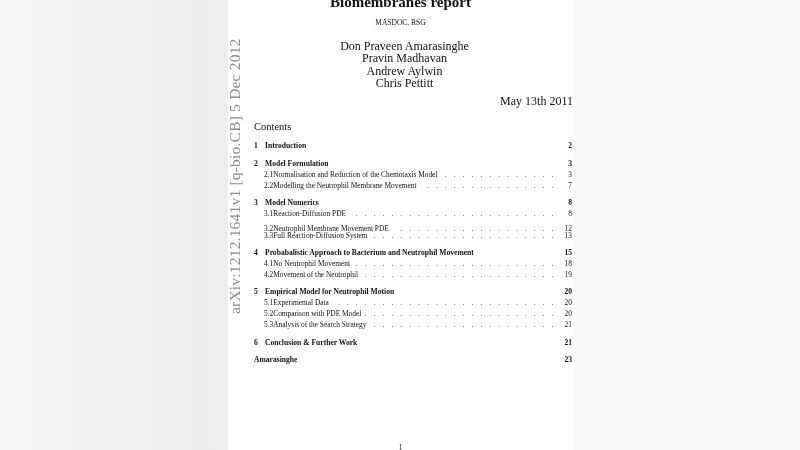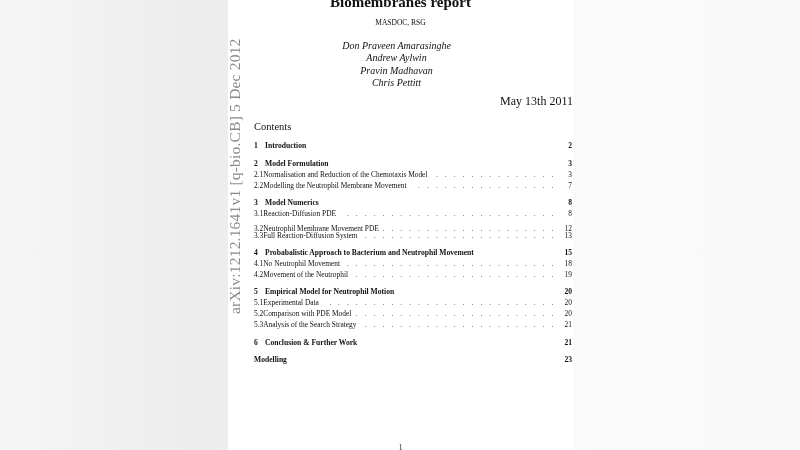--- a/index.html
+++ b/index.html
@@ -47,26 +47,25 @@
     .affil {
       position: absolute;
       left: 228px;
       width: 345px;
       top: 18px;
       text-align: center;
       font-size: 7.5px;
     }
     .authors {
       position: absolute;
-      left: 224px;
+      left: 232px;
       width: 345px;
       top: 40px;
       text-align: center;
-      font-style: italic;
-      font-size: 10px;
+      font-size: 12px;
       line-height: 12.3px;
     }
     .date {
       position: absolute;
       left: 228px;
       width: 345px;
       top: 94px;
       text-align: right;
       font-size: 12px;
     }
@@ -95,20 +94,21 @@
     }
     .toc-row.sec {
       font-weight: bold;
       font-size: 7.6px;
     }
     .toc-row .num {
       display: inline-block;
       width: 11px;
     }
     .toc-row.sub .num {
+      margin-left: 10px;
       width: 15px;
     }
     .toc-row .label {
       flex: 0 0 auto;
     }
     .toc-row .dots {
       flex: 1 1 auto;
       overflow: hidden;
       margin: 0 4px 0 4px;
       letter-spacing: 2.6px;
@@ -135,22 +135,22 @@
 
 <div class="page"></div>
 
 <div class="arxiv-stamp">arXiv:1212.1641v1  [q-bio.CB]  5 Dec 2012</div>
 
 <div class="title">Biomembranes report</div>
 <div class="affil">MASDOC, RSG</div>
 
 <div class="authors">
   <div>Don Praveen Amarasinghe</div>
+  <div>Pravin Madhavan</div>
   <div>Andrew Aylwin</div>
-  <div>Pravin Madhavan</div>
   <div>Chris Pettitt</div>
 </div>
 
 <div class="date">May 13th 2011</div>
 
 <div class="contents-heading">Contents</div>
 
 <div class="toc">
 
   <div class="toc-row sec" style="top:141px">
@@ -249,19 +249,19 @@
   </div>
 
   <div class="toc-row sec" style="top:338px">
     <span class="num">6</span>
     <span class="label">Conclusion &amp; Further Work</span>
     <span class="dots"></span>
     <span class="page-num">21</span>
   </div>
 
   <div class="toc-row sec" style="top:355px">
-    <span class="label">Modelling</span>
+    <span class="label">Amarasinghe</span>
     <span class="dots"></span>
     <span class="page-num">23</span>
   </div>
 </div>
 
 <div class="page-footer">1</div>
 
 </body></html>

